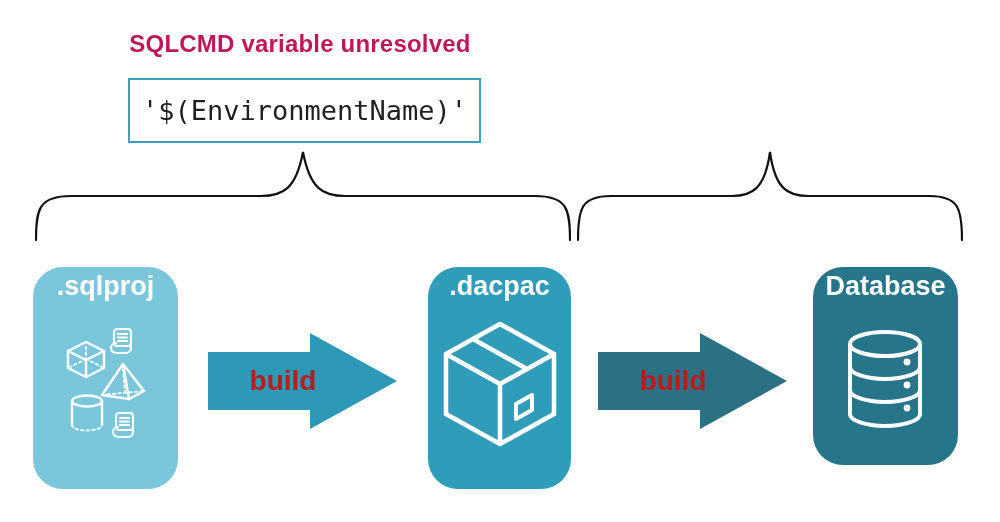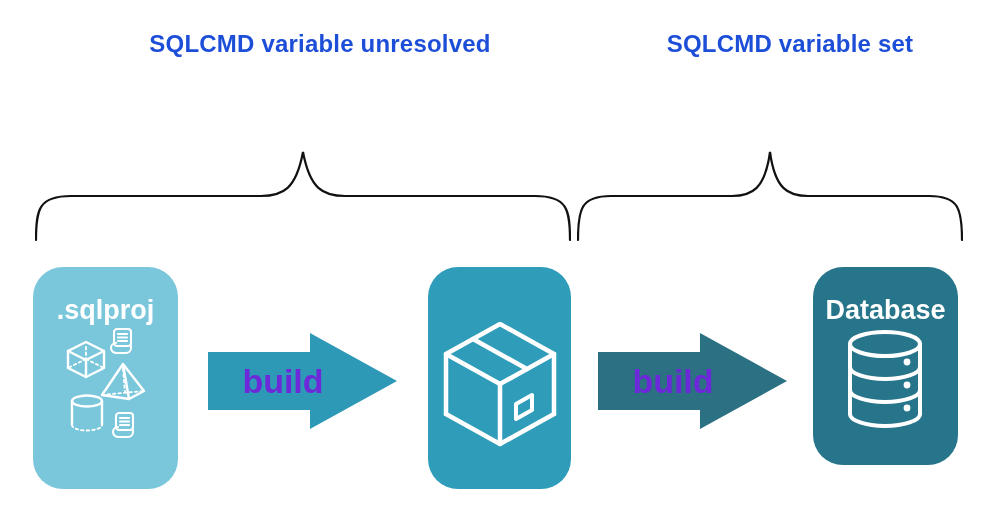--- a/index.html
+++ b/index.html
@@ -4,23 +4,22 @@
 <style>
   html,body{margin:0;padding:0;background:#fff;}
   #stage{
     position:relative;width:1000px;height:522px;background:#fff;overflow:hidden;
     font-family:"Liberation Sans",sans-serif;
   }
   .abs{position:absolute;}
 
   
   .heading{
-    font-weight:bold;font-size:24px;color:#1d4ed8;text-align:center;
+    font-weight:bold;font-size:24px;color:#be185d;text-align:center;
     letter-spacing:0.2px;
-    padding-left:20px;
   }
   #heading-left{left:0;top:30px;width:600px;}
   #heading-right{left:570px;top:30px;width:400px;}
 
   
   .code-box{
     border:2.5px solid #3aa2be;background:#fff;display:flex;align-items:center;justify-content:center;
     font-family:"DejaVu Sans Mono","Liberation Mono",monospace;
     font-size:27px;color:#1f1f1f;white-space:nowrap;
   }
@@ -31,43 +30,45 @@
   .brace{stroke:#111;stroke-width:2.2;fill:none;stroke-linecap:round;}
 
   
   .card{
     border-radius:30px;color:#fff;
   }
   #card-sqlproj{left:33px;top:267px;width:145px;height:222px;background:#7ac7dc;}
   #card-dacpac{left:428px;top:267px;width:143px;height:222px;background:#2f9dba;}
   #card-database{left:813px;top:267px;width:145px;height:198px;background:#27758a;}
   .card-title{
-    position:absolute;left:0;top:28px;width:100%;text-align:center;
+    position:absolute;left:0;top:4px;width:100%;text-align:center;
     font-weight:bold;font-size:27px;color:#fff;
   }
   .icon-stroke{stroke:#fff;fill:none;stroke-linejoin:round;stroke-linecap:round;}
 
   
   .arrow{width:189px;height:96px;top:333px;}
   #arrow-build{left:208px;}
   #arrow-deploy{left:598px;}
   .arrow-label{
     position:absolute;left:0;top:0;width:150px;height:96px;
     display:flex;align-items:center;justify-content:center;
-    font-weight:bold;font-size:34px;color:#6d28d9;
+    font-weight:bold;font-size:28px;color:#b91c1c;
   }
 </style>
 </head>
 <body>
 
 <div id="stage">
 
   <div id="heading-left" class="abs heading">SQLCMD variable unresolved</div>
-  <div id="heading-right" class="abs heading">SQLCMD variable set</div>
 
+  <div id="code-left" class="abs code-box">
+    <span>'$(EnvironmentName)'</span>
+  </div>
 
   <svg class="abs" style="left:35px;top:149px;" width="536" height="93" viewBox="0 0 536 93">
     <path class="brace" d="M1,91 C1,60 4,47 36,47 L226,47 C248,47 261,40 268,3 C275,40 288,47 310,47 L500,47 C532,47 535,60 535,91"></path>
   </svg>
   <svg class="abs" style="left:577px;top:149px;" width="386" height="93" viewBox="0 0 386 93">
     <path class="brace" d="M1,91 C1,60 4,47 34,47 L155,47 C175,47 188,40 193,3 C198,40 211,47 231,47 L352,47 C382,47 385,60 385,91"></path>
   </svg>
 
   <div id="card-sqlproj" class="abs card">
     <div class="card-title">.sqlproj</div>
@@ -109,20 +110,21 @@
   </div>
 
   <div id="arrow-build" class="abs arrow">
     <svg width="189" height="96" viewBox="0 0 189 96">
       <polygon points="0,19 102,19 102,0 189,48 102,96 102,77 0,77" fill="#2e99b7"></polygon>
     </svg>
     <div class="arrow-label">build</div>
   </div>
 
   <div id="card-dacpac" class="abs card">
+    <div class="card-title">.dacpac</div>
     <svg class="abs" style="left:14px;top:55px;" width="116" height="126" viewBox="0 0 116 126">
       <g class="icon-stroke" stroke-width="4.5">
         <path d="M58,2 L112,32 L58,62 L4,32 Z"></path>
         <path d="M31,17 L85,47"></path>
         <path d="M4,32 L4,92 M112,32 L112,92 M58,62 L58,122"></path>
         <path d="M4,92 L58,122 M112,92 L58,122"></path>
         <path d="M74,82 l16,-9 v15 l-16,9 Z" stroke-width="4"></path>
       </g>
     </svg>
   </div>

